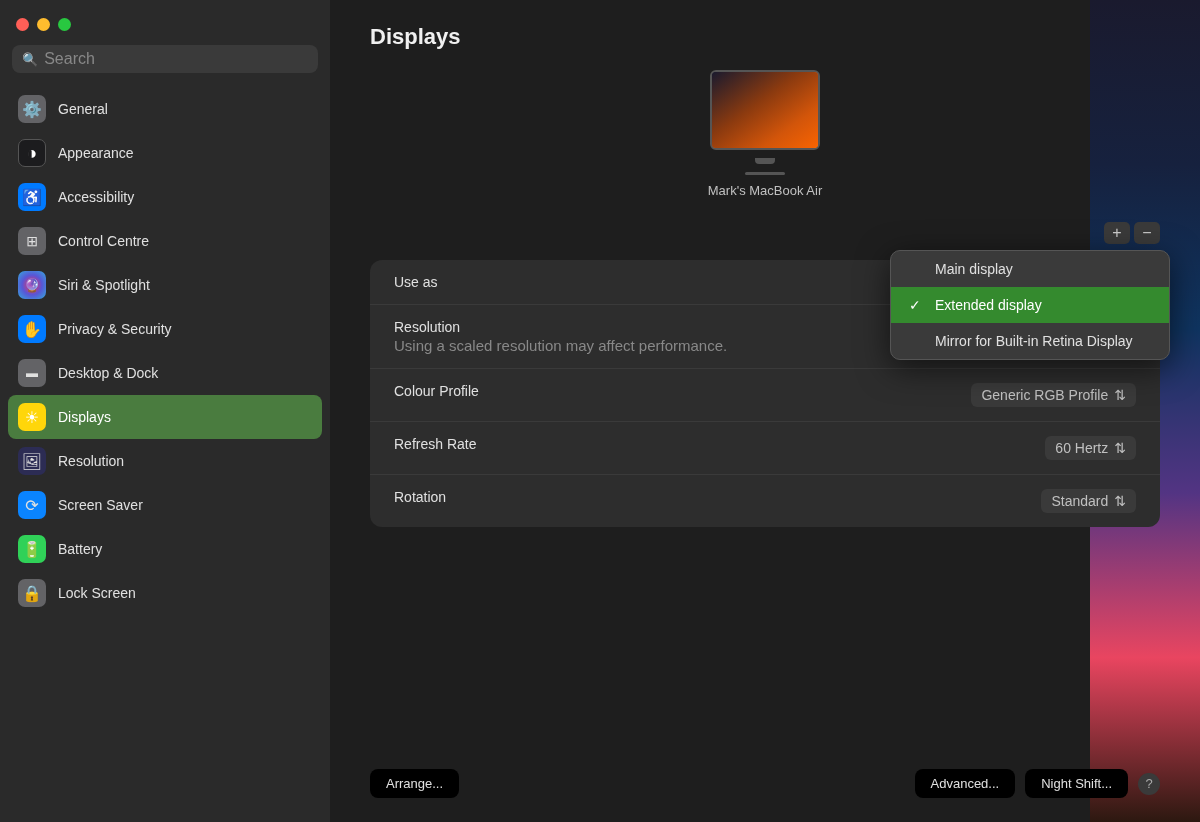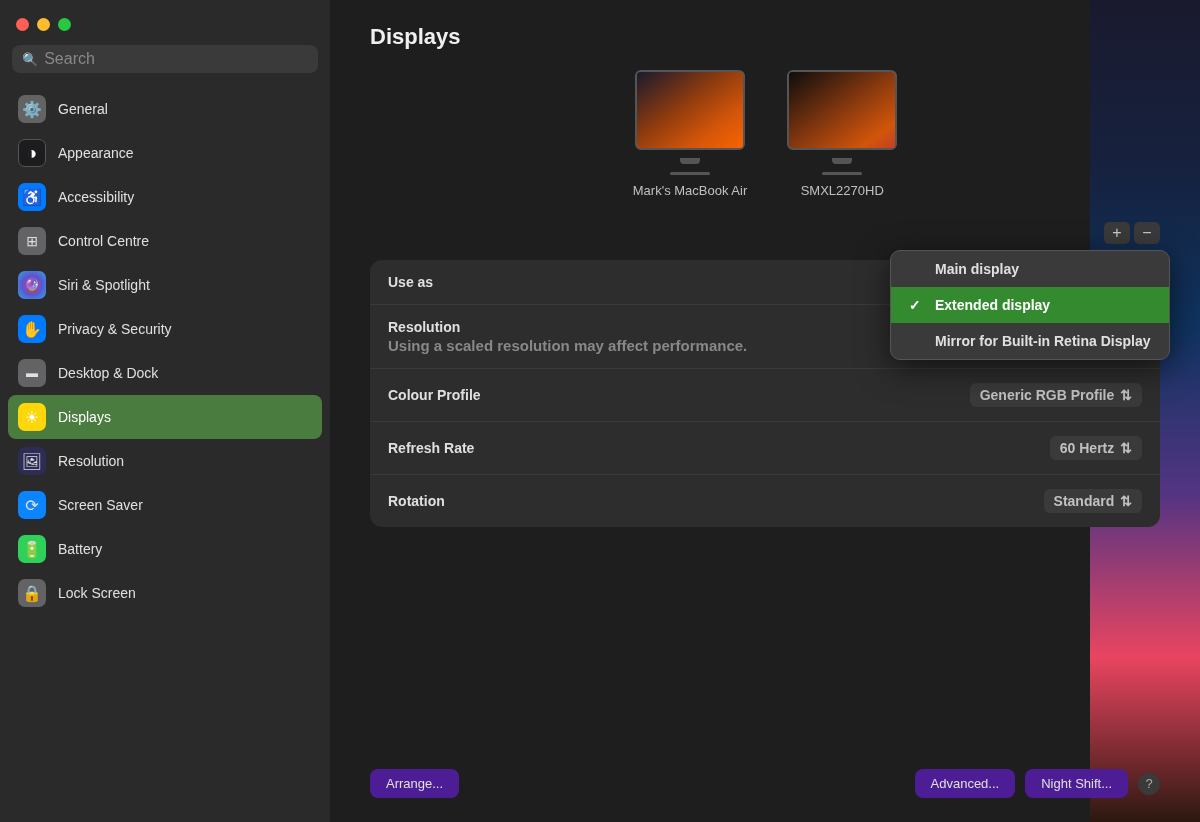--- a/index.html
+++ b/index.html
@@ -215,26 +215,25 @@
 
     
     .settings-section {
       background: #2d2d2d;
       border-radius: 12px;
       overflow: visible;
       margin-bottom: 16px;
     }
     .settings-row {
       display: flex;
-      align-items: center;
+      align-items: flex-start;
       justify-content: space-between;
-      padding: 14px 18px;
+      padding: 14px 24px;
       border-bottom: 1px solid #3a3a3a;
       position: relative;
-      font-weight: bold;
     }
     .settings-row:last-child { border-bottom: none; }
     .settings-label {
       color: #e0e0e0;
       font-size: 14px;
     }
     .settings-sublabel {
       color: #888;
       font-size: 15px;
       margin-top: 2px;
@@ -289,21 +288,21 @@
 
     
     .bottom-buttons {
       display: flex;
       gap: 10px;
       margin-top: auto;
       padding-top: 10px;
       align-items: center;
     }
     .btn {
-      background: #4c1d95;
+      background: #000000;
       border: none;
       border-radius: 8px;
       color: #e0e0e0;
       font-size: 13px;
       padding: 7px 16px;
       cursor: pointer;
     }
     .btn-spacer { flex: 1; }
     .help-btn {
       width: 22px;
@@ -419,38 +418,20 @@
               </linearGradient>
             </defs>
             <rect width="110" height="80" fill="url(#g1)"></rect>
           </svg>
         </div>
         <div class="monitor-stand"></div>
         <div class="monitor-base"></div>
         <span class="monitor-name">Mark's MacBook Air</span>
       </div>
 
-      <div class="monitor-item">
-        <div class="monitor-thumb monitor-thumb-external">
-          <svg width="110" height="80" viewBox="0 0 110 80" xmlns="http://www.w3.org/2000/svg">
-            <defs>
-              <linearGradient id="g2" x1="0%" y1="0%" x2="100%" y2="100%">
-                <stop offset="0%" style="stop-color:#0d0d0d"></stop>
-                <stop offset="50%" style="stop-color:#8b3a0f"></stop>
-                <stop offset="80%" style="stop-color:#d2550a"></stop>
-                <stop offset="100%" style="stop-color:#c0392b"></stop>
-              </linearGradient>
-            </defs>
-            <rect width="110" height="80" fill="url(#g2)"></rect>
-          </svg>
-        </div>
-        <div class="monitor-stand"></div>
-        <div class="monitor-base"></div>
-        <span class="monitor-name">SMXL2270HD</span>
-      </div>
     </div>
 
     <div class="display-controls">
       <button class="ctrl-btn">+</button>
       <button class="ctrl-btn">−</button>
     </div>
 
     <div class="settings-section">
 
       <div class="settings-row use-as-row">

